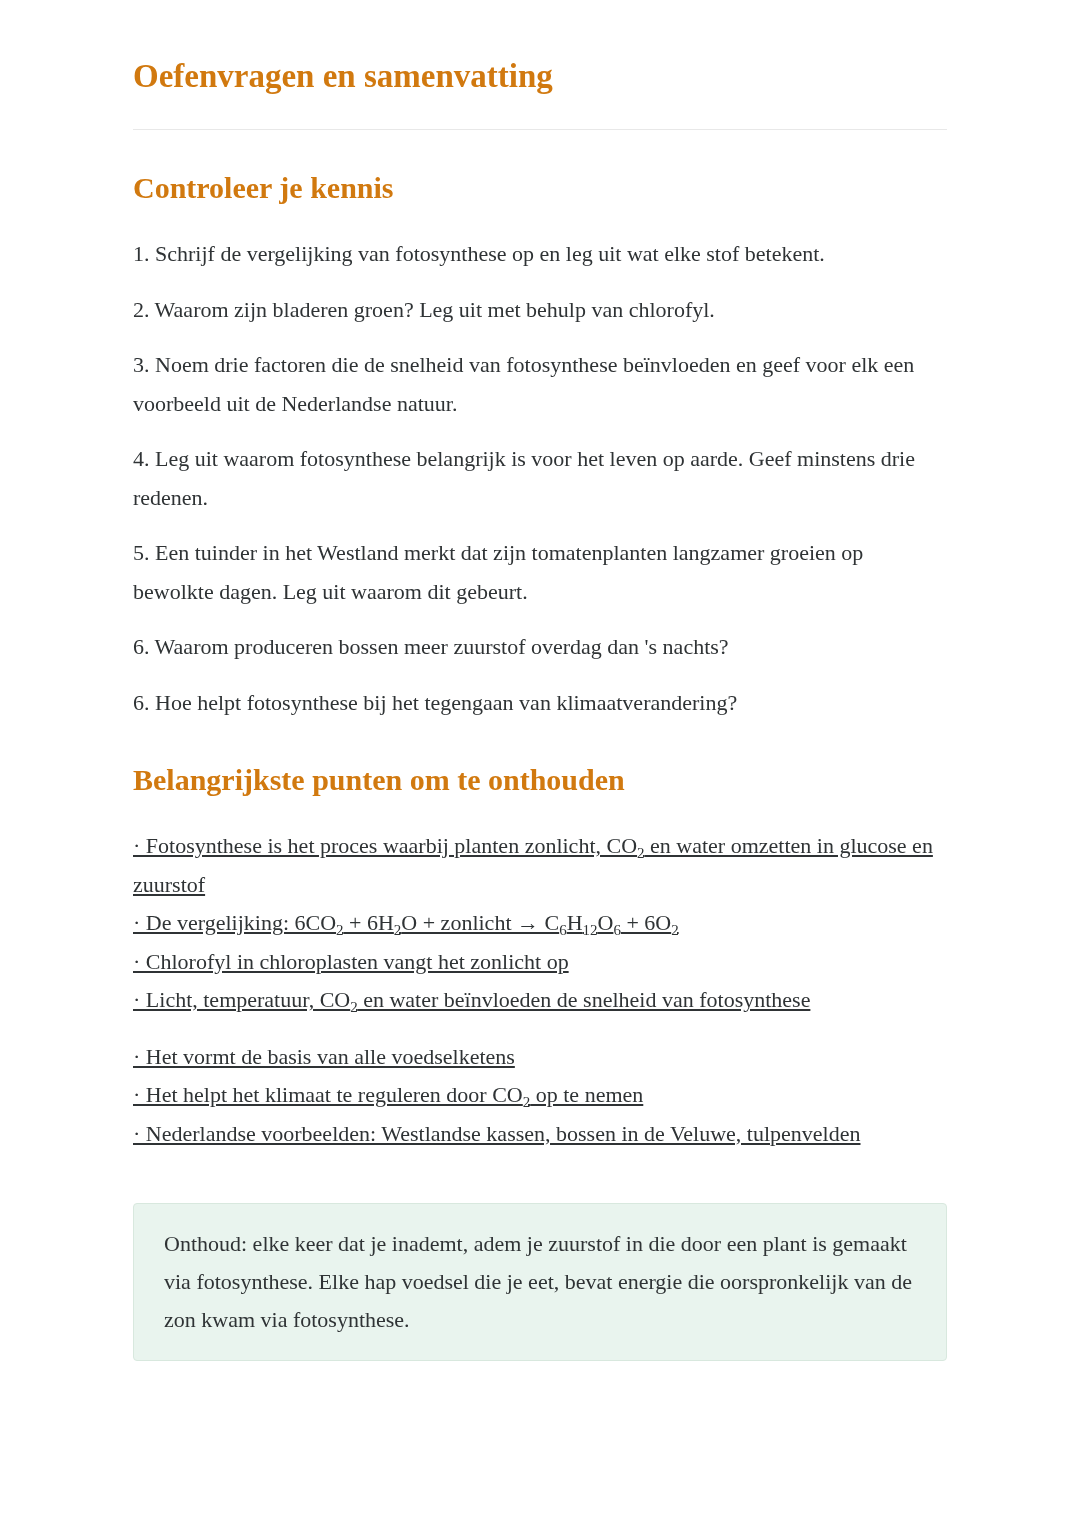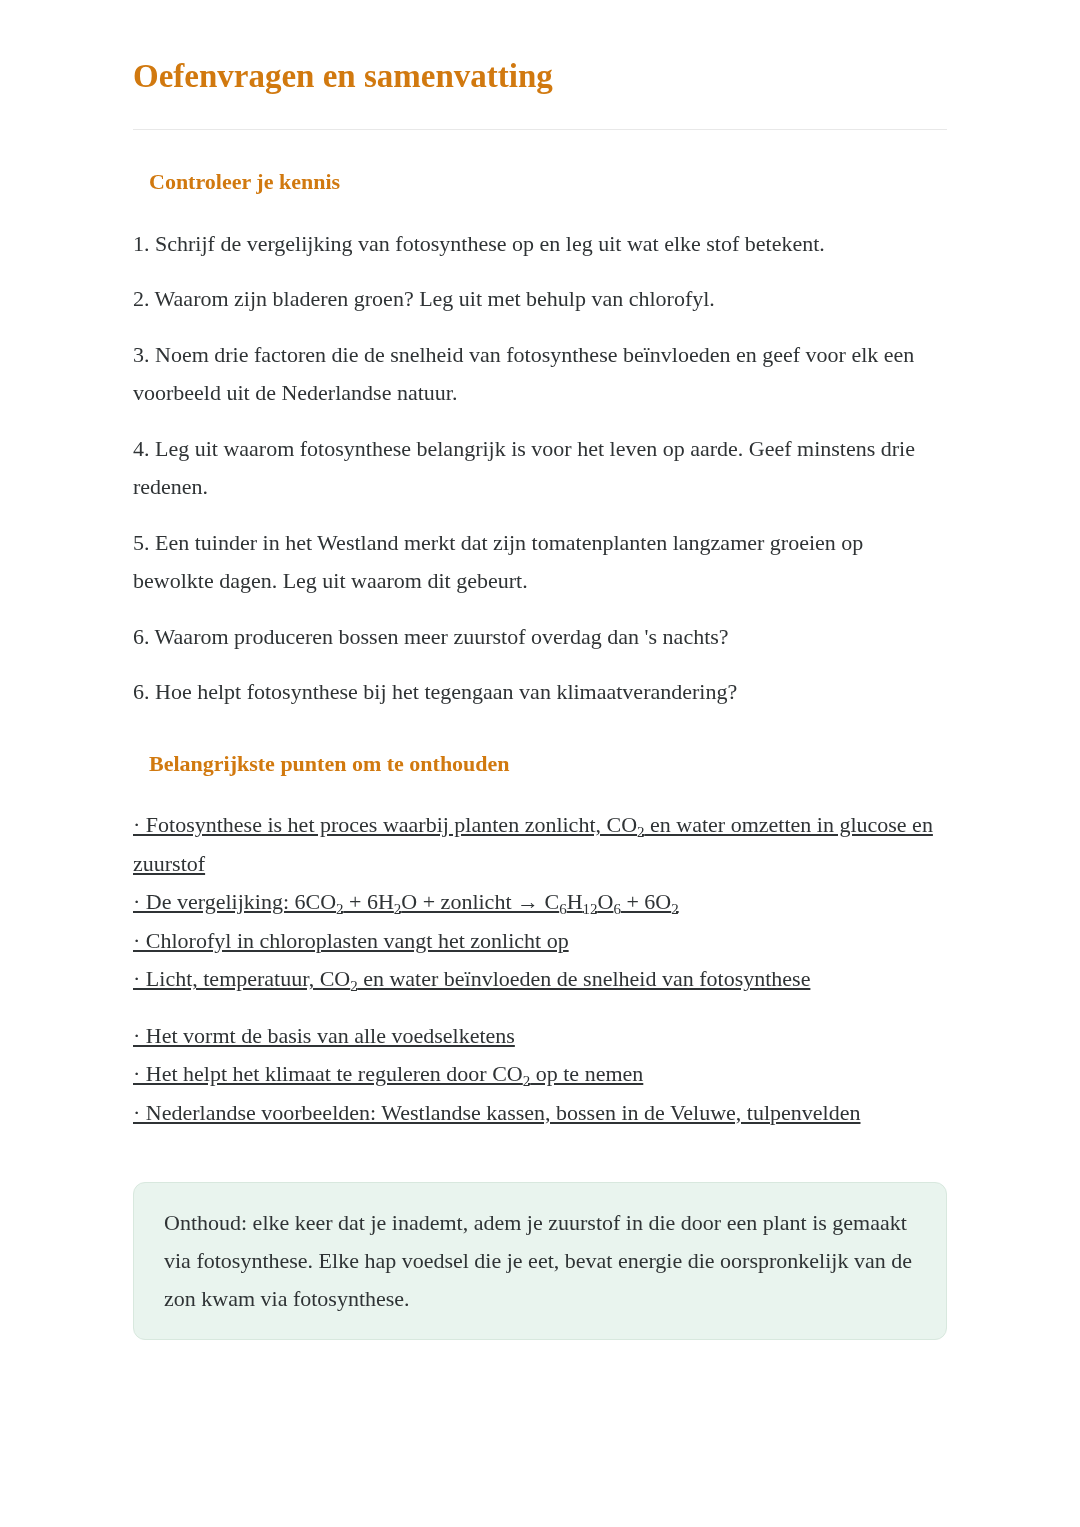--- a/index.html
+++ b/index.html
@@ -25,25 +25,25 @@
     font-weight: bold;
     color: var(--accent, #d1790f);
     margin: 0 0 32px 0;
   }
   .divider {
     border: none;
     border-top: 1px solid var(--divider, #e8e8e8);
     margin: 0;
   }
   h2.section-heading {
-    font-size: 22px;
+    font-size: 30px;
     line-height: 1.3;
     font-weight: bold;
     color: var(--accent, #d1790f);
-    margin: 38px 0 28px 16px;
+    margin: 38px 0 28px 0;
   }
   .para {
     font-size: 22px;
     line-height: 1.75;
     margin: 0 0 17px 0;
   }
   .bullet-group {
     margin: 0 0 0 0;
   }
   .bullet-group + .bullet-group {
@@ -57,21 +57,21 @@
   }
   sub {
     font-size: 0.68em;
     line-height: 0;
   }
   .callout {
     display: block;
     margin-top: 50px;
     background: var(--callout_bg, #e9f4ee);
     border: 1px solid var(--callout_border, #d8e8de);
-    border-radius: 12px;
+    border-radius: 4px;
     padding: 21px 30px;
   }
   .callout .para {
     margin: 0;
     line-height: 1.72;
   }
 </style>
 </head>
 <body>
 

